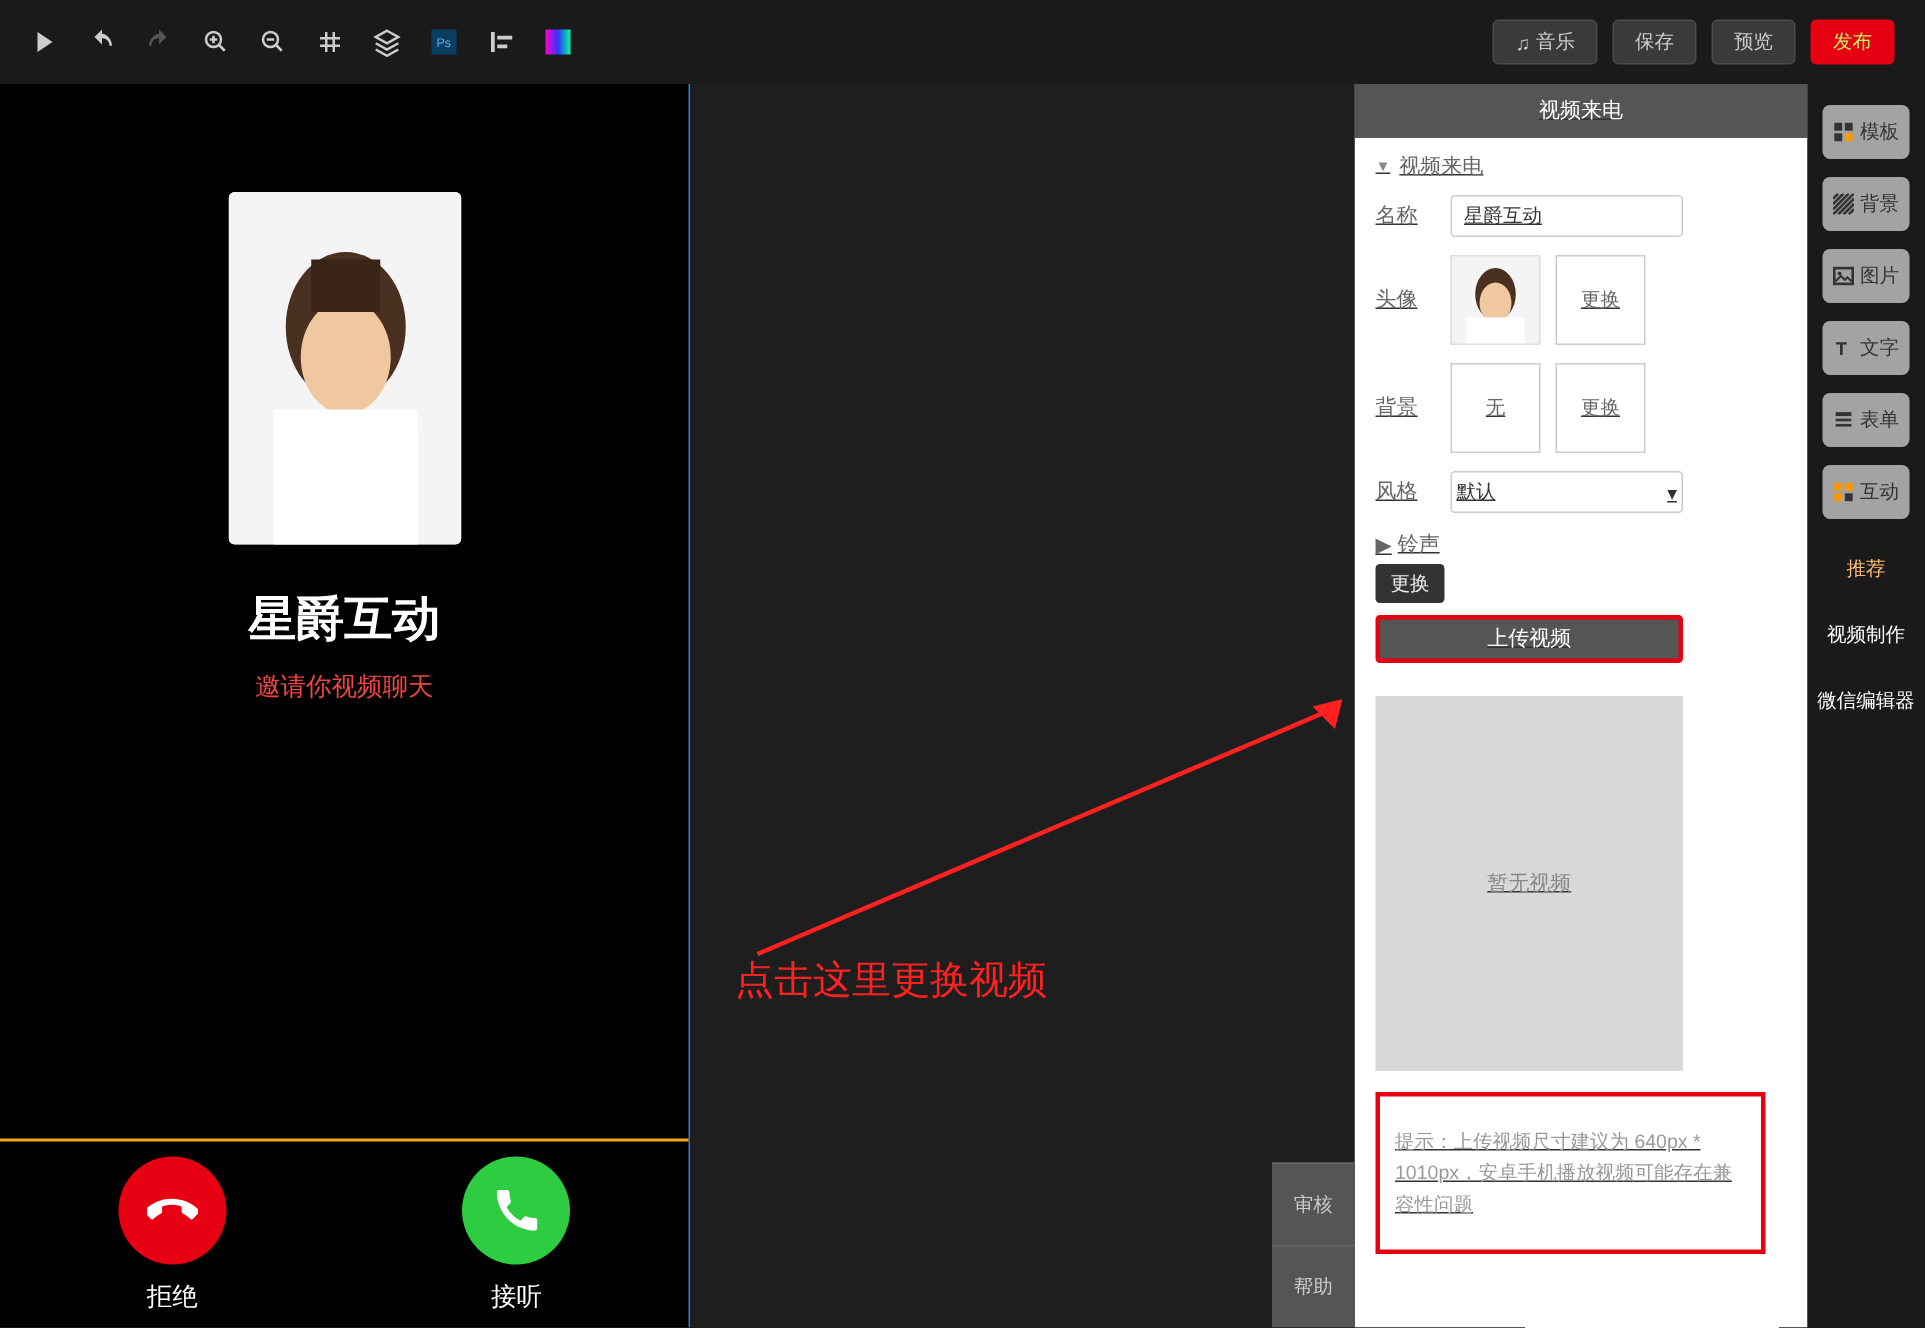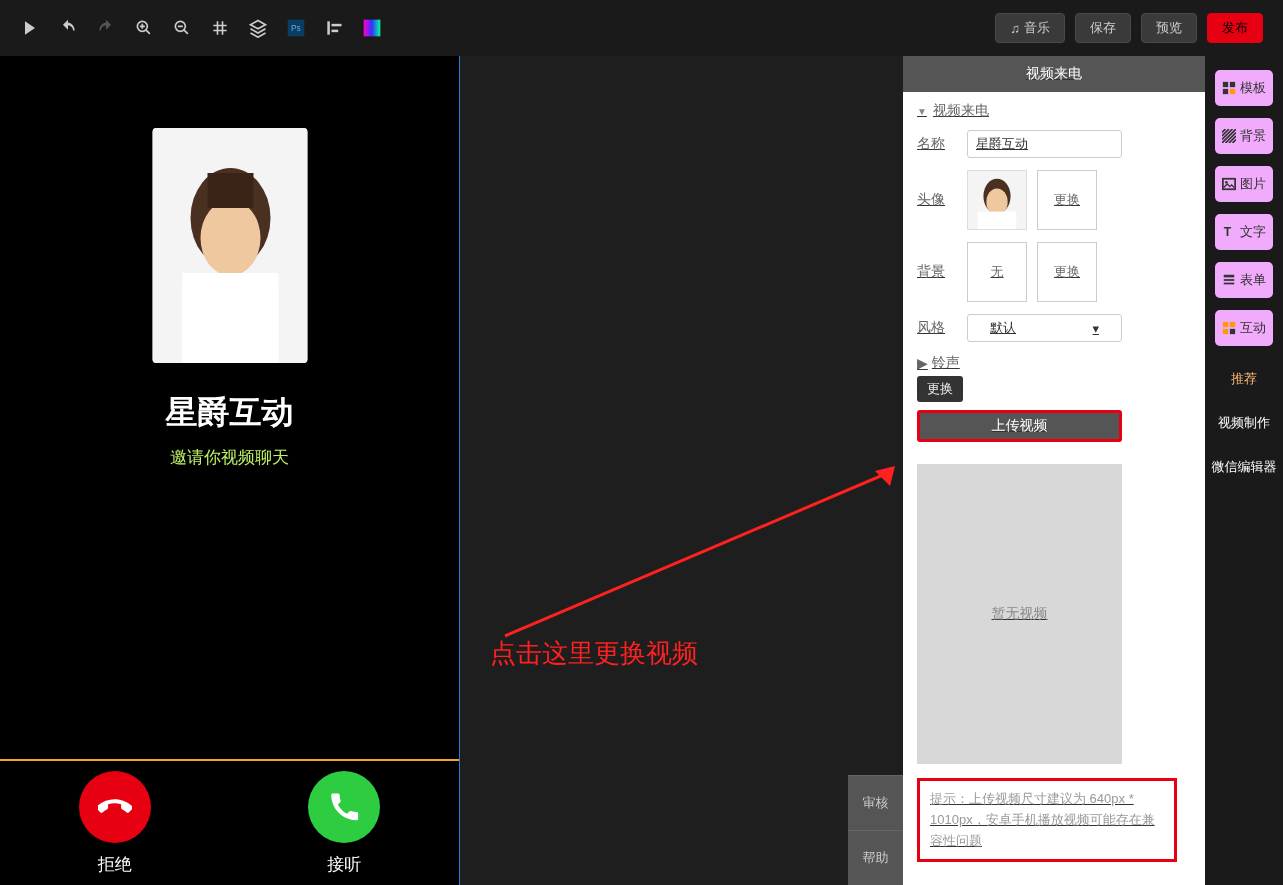--- a/index.html
+++ b/index.html
@@ -6,32 +6,32 @@
 body { background: #1a1a1a; width: 1283px; height: 885px; overflow: hidden; position: relative; }
 
 
 .topbar { height: 56px; background: #1a1a1a; display: flex; align-items: center; padding: 0 20px; justify-content: space-between; }
 .topbar-left { display: flex; align-items: center; gap: 18px; }
 .topbar-left .ico { width: 20px; height: 20px; display: flex; align-items: center; justify-content: center; color: #ccc; cursor: pointer; }
 .topbar-left .ico.dim { color: #555; }
 .topbar-right { display: flex; align-items: center; gap: 10px; }
 .btn { height: 30px; padding: 0 14px; border-radius: 4px; background: #3a3a3a; color: #ccc; font-size: 13px; display: flex; align-items: center; cursor: pointer; border: 1px solid #4a4a4a; }
 .btn.music { gap: 4px; }
-.btn.publish { background: #e60012; color: #000000; border-color: #e60012; }
+.btn.publish { background: #e60012; color: #bef264; border-color: #e60012; }
 
 
 .main { display: flex; height: 829px; }
 
 
 .canvas-area { flex: 1; background: #1e1e1e; position: relative; display: flex; }
 .phone-sim { width: 460px; height: 100%; background: #000; position: relative; border-right: 1px solid #2d7dd2; }
 .sim-avatar { position: absolute; top: 72px; left: 50%; transform: translateX(-50%); width: 155px; height: 235px; background: #f5f5f5; border-radius: 4px; overflow: hidden; }
 .sim-avatar svg { width: 100%; height: 100%; }
 .sim-name { position: absolute; top: 335px; width: 100%; text-align: center; color: #fff; font-size: 32px; font-weight: bold; }
-.sim-sub { position: absolute; top: 390px; width: 100%; text-align: center; color: #bef264; font-size: 17px; }
+.sim-sub { position: absolute; top: 390px; width: 100%; text-align: center; color: #ef4444; font-size: 17px; }
 .sim-bottom { position: absolute; bottom: 0; width: 100%; height: 126px; border-top: 2px solid #f5a623; display: flex; text-align: center; }
 .sim-btn-wrap { flex: 1; display: flex; flex-direction: column; align-items: center; justify-content: center; gap: 10px; }
 .circ { width: 72px; height: 72px; border-radius: 50%; display: flex; align-items: center; justify-content: center; }
 .circ.red { background: #e60012; }
 .circ.green { background: #2ecc40; }
 .circ svg { width: 34px; height: 34px; fill: #fff; }
 .sim-btn-label { color: #fff; font-size: 17px; }
 
 .annotation { position: absolute; top: 580px; left: 490px; color: #ff2020; font-size: 26px; }
 .arrow { position: absolute; top: 410px; left: 495px; width: 400px; height: 180px; pointer-events: none; }
@@ -44,30 +44,30 @@
 .props-title { height: 36px; background: #555; color: #fff; font-size: 14px; display: flex; align-items: center; justify-content: center; }
 .accordion { padding: 10px 14px; border-bottom: 0; }
 .accordion-hd { display: flex; align-items: center; gap: 6px; font-size: 14px; color: #666; margin-bottom: 10px; }
 .accordion-hd .tri { font-size: 10px; color: #888; }
 .row { display: flex; align-items: center; margin-bottom: 12px; gap: 10px; }
 .row label { width: 40px; font-size: 14px; color: #666; }
 .input { flex: 1; height: 28px; border: 1px solid #ccc; border-radius: 3px; padding: 0 8px; font-size: 13px; max-width: 155px; display:flex; align-items:center; }
 .thumb { width: 60px; height: 60px; border: 1px solid #ddd; background: #eee; }
 .thumb svg { width: 100%; height: 100%; }
 .small-btn { width: 60px; height: 60px; border: 1px solid #ccc; display: flex; align-items: center; justify-content: center; font-size: 13px; color: #666; cursor: pointer; }
-.select { width: 155px; height: 28px; border: 1px solid #ccc; border-radius: 3px; padding: 0 22px; font-size: 13px; display: flex; align-items: center; justify-content: space-between; cursor: pointer; }
+.select { width: 155px; height: 28px; border: 1px solid #ccc; border-radius: 3px; padding: 0 3px; font-size: 13px; display: flex; align-items: center; justify-content: space-between; cursor: pointer; }
 .sub-label { font-size: 14px; color: #666; display: flex; align-items: center; gap: 4px; margin-bottom: 4px; }
 .tooltip-chip { display: inline-block; background: #333; color: #eee; font-size: 13px; padding: 4px 10px; border-radius: 3px; margin-bottom: 8px; }
 .upload-btn { width: 205px; height: 32px; background: #555; color: #fff; border: 3px solid #e60012; border-radius: 3px; font-size: 14px; display: flex; align-items: center; justify-content: center; cursor: pointer; margin-bottom: 22px; }
-.video-area { width: 205px; height: 300px; background: #d8d8d8; color: #888; font-size: 14px; display: flex; align-items: center; justify-content: center; margin-bottom: 14px; }
-.hint { width: 260px; border: 3px solid #e60012; padding: 8px 10px; font-size: 13px; color: #999; line-height: 1.6; background:#fff; }
+.video-area { width: 205px; height: 250px; background: #d8d8d8; color: #888; font-size: 14px; display: flex; align-items: center; justify-content: center; margin-bottom: 14px; }
+.hint { width: 260px; border: 3px solid #e60012; padding: 20px 10px; font-size: 13px; color: #999; line-height: 1.6; background:#fff; }
 
 
 .rail { width: 78px; background: #1a1a1a; display: flex; flex-direction: column; align-items: center; padding-top: 14px; gap: 12px; }
-.rail-btn { width: 58px; height: 36px; background: #f0abfc; border-radius: 5px; display: flex; align-items: center; justify-content: center; gap: 4px; font-size: 13px; color: #333; cursor: pointer; }
+.rail-btn { width: 58px; height: 36px; background: #a3a3a3; border-radius: 5px; display: flex; align-items: center; justify-content: center; gap: 4px; font-size: 13px; color: #333; cursor: pointer; }
 .rail-btn .ri { width: 14px; height: 14px; }
 .rail .recommend { color: #fdba74; font-size: 13px; margin-top: 12px; }
 .rail-link { color: #fff; font-size: 13px; margin-top: 14px; cursor: pointer; }
 </style>
 </head>
 <body>
 
 <div class="topbar">
   <div class="topbar-left">
     <span class="ico">

